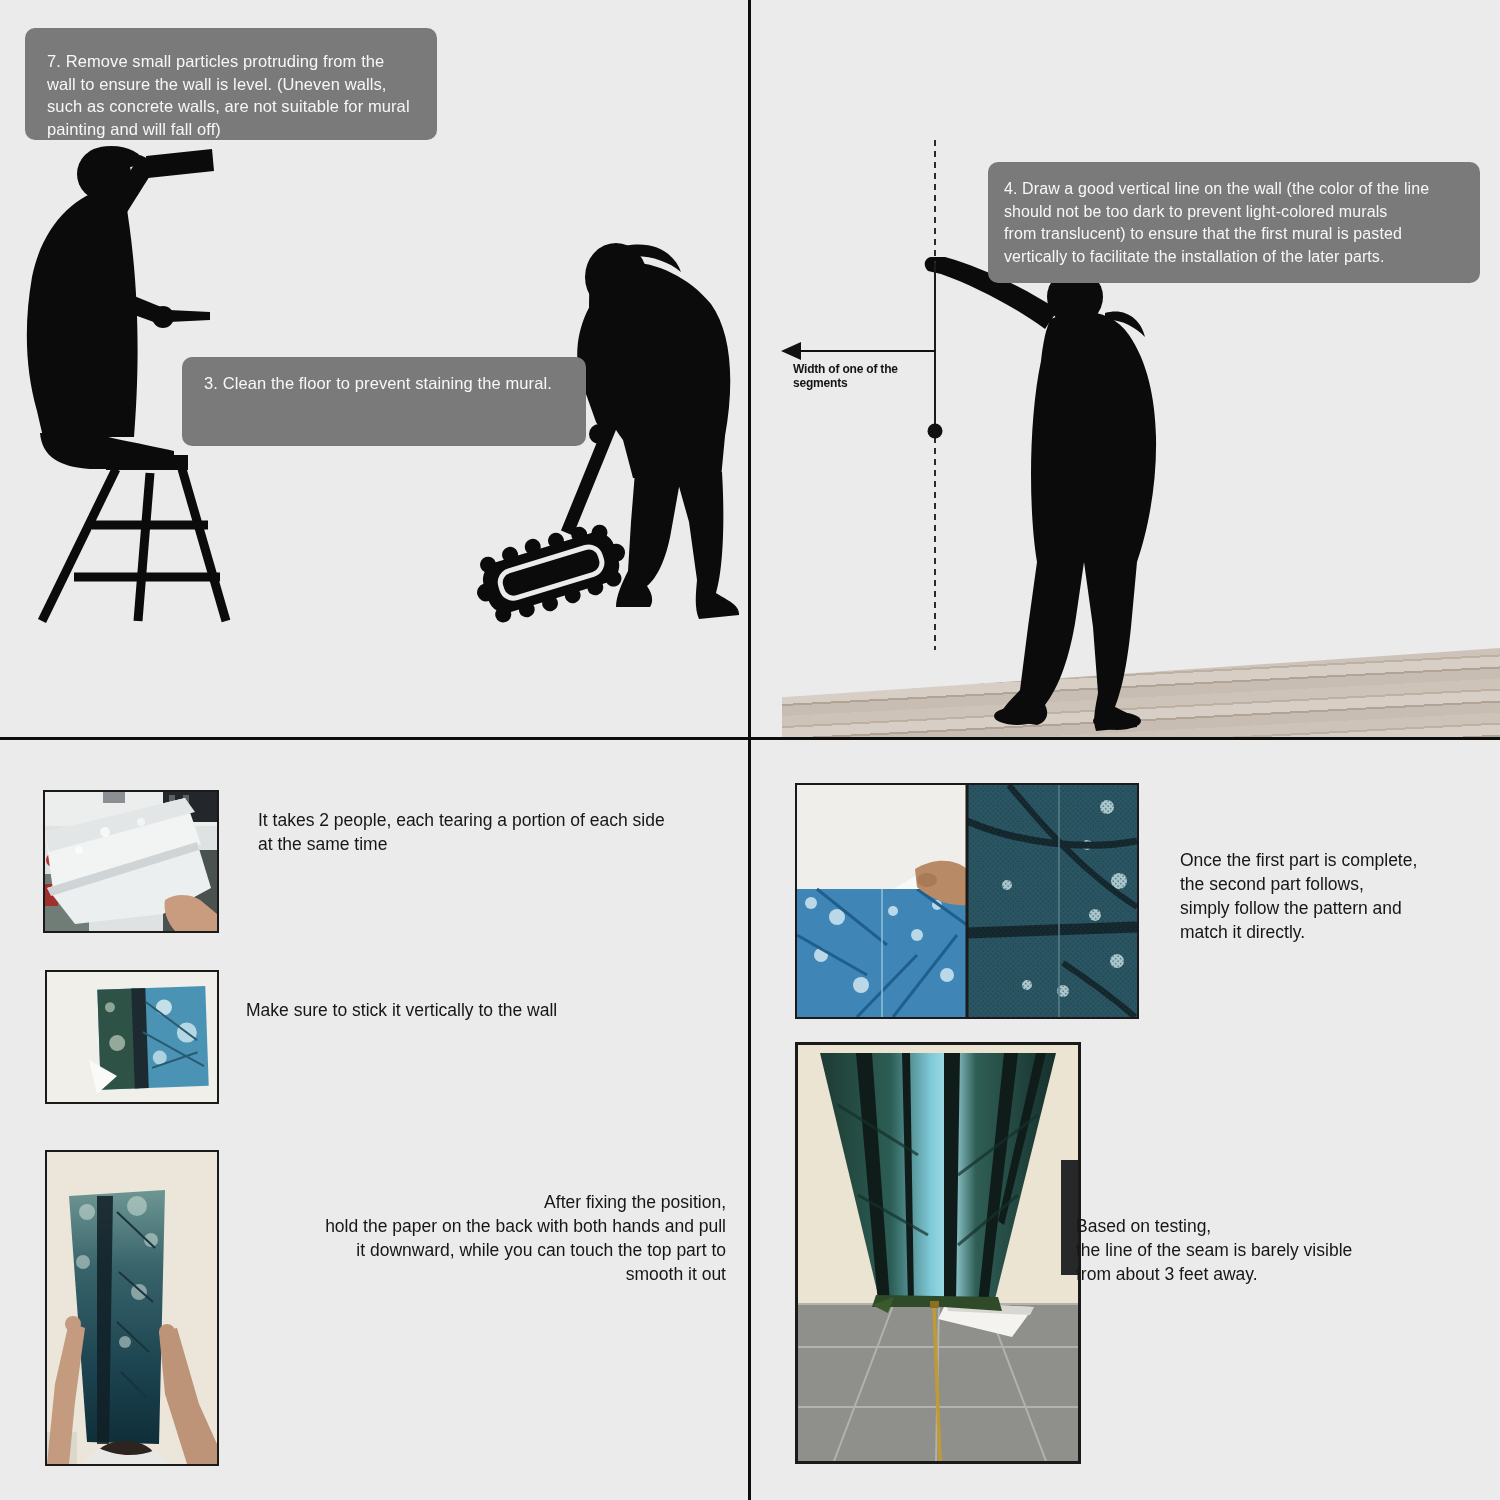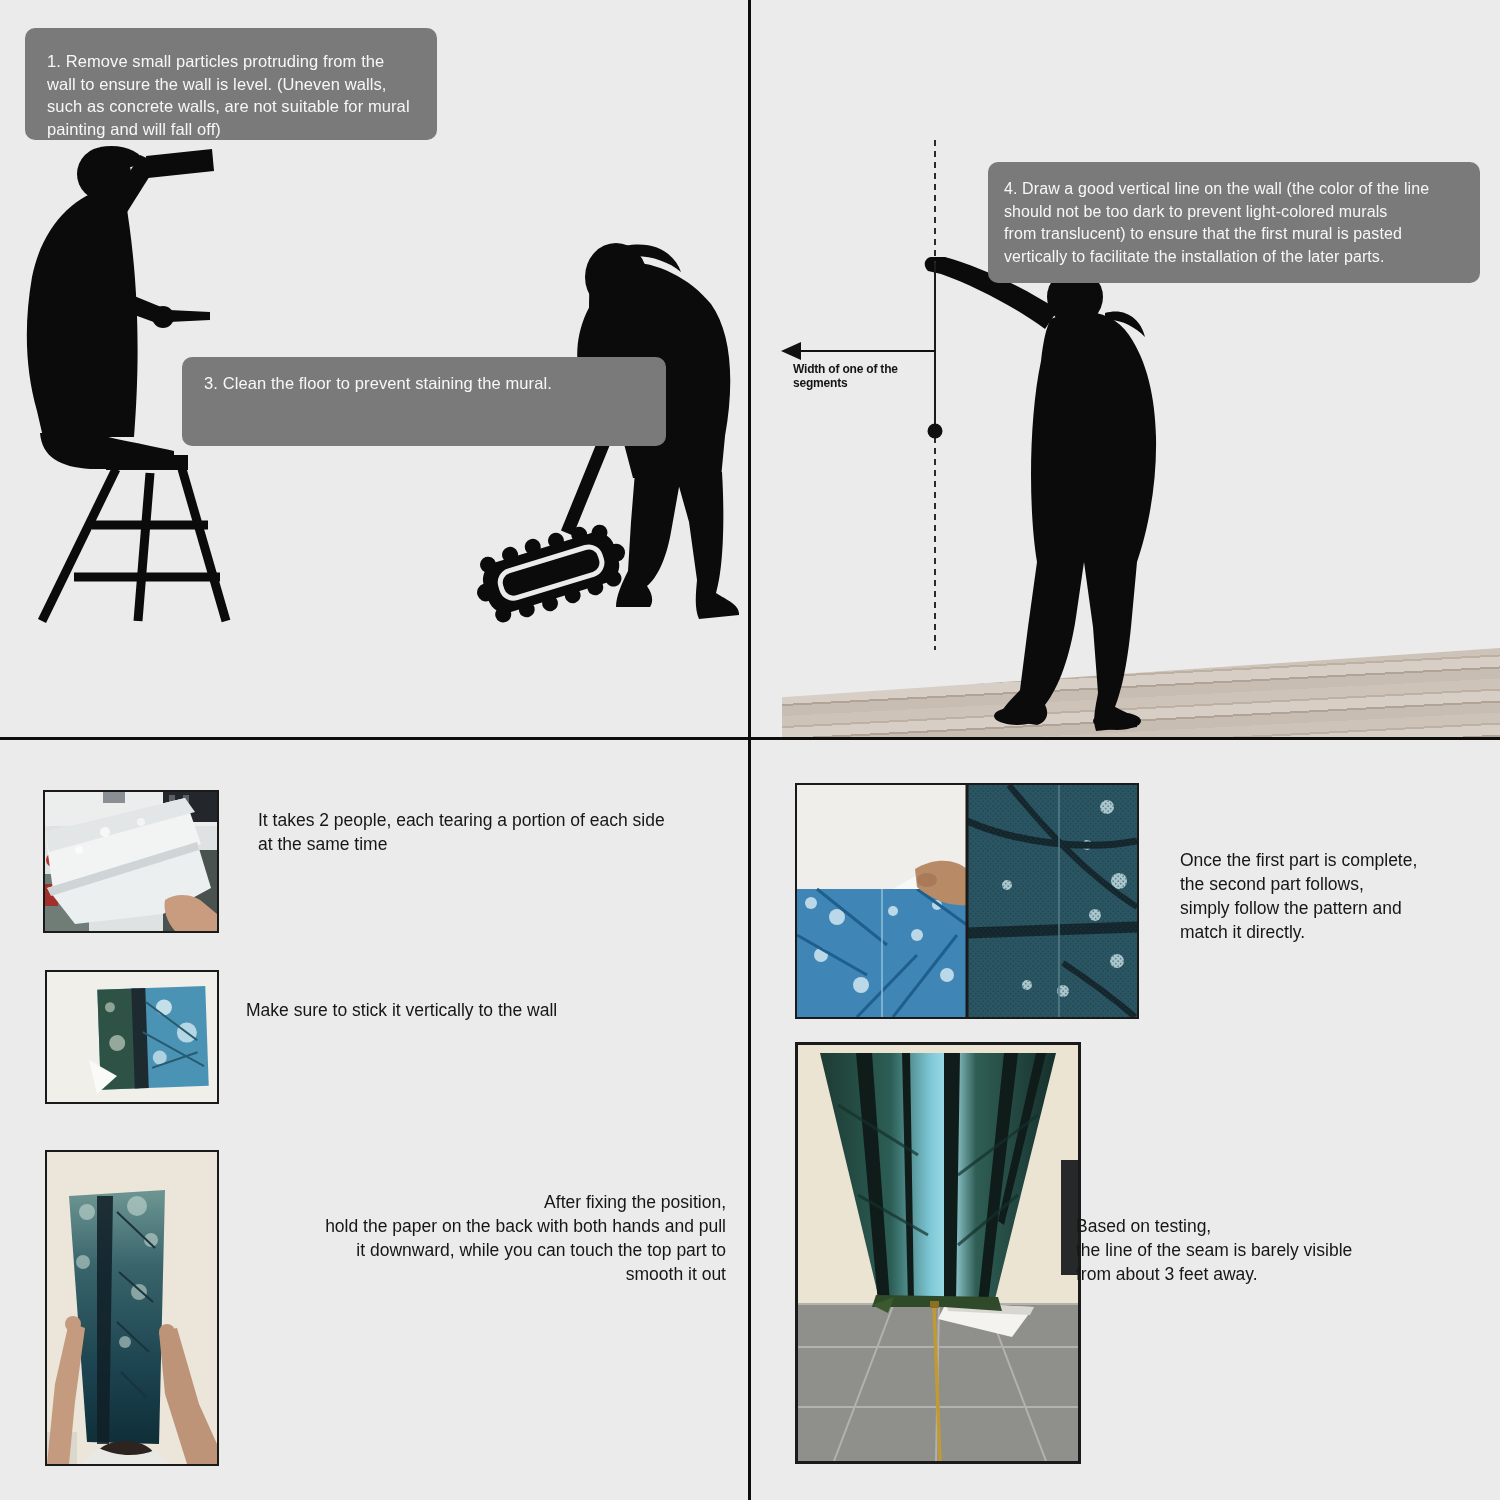--- a/index.html
+++ b/index.html
@@ -12,21 +12,21 @@
   
   .v-divider{left:748px; top:0; width:3px; height:1500px; background:var(--divider,#0d0d0d); z-index:40;}
   .h-divider{left:0; top:737px; width:1500px; height:3px; background:var(--divider,#0d0d0d); z-index:40;}
   
   .callout{
     background:var(--callout-bg,#7a7a7a); color:var(--callout-text,#f7f7f7);
     border-radius:10px; white-space:pre-line; z-index:10;
     font-size:16.5px; line-height:1.37; letter-spacing:.1px;
   }
   .callout.c2{left:25px; top:28px; width:412px; height:112px; padding:22px 14px 0 22px; box-sizing:border-box;}
-  .callout.c3{left:182px; top:357px; width:484px; height:89px; padding:15px 14px 16px 22px; box-sizing:border-box;}
+  .callout.c3{left:182px; top:357px; width:404px; height:89px; padding:15px 14px 16px 22px; box-sizing:border-box;}
   .callout.c4{left:988px; top:162px; width:492px; height:121px; padding:16px 10px 0 16px; box-sizing:border-box; font-size:16px; line-height:1.42;}
   
   .caption{
     color:var(--caption-text,#161616); font-size:17.5px; line-height:1.38;
     white-space:pre-line; z-index:10;
   }
   .cap1{left:258px; top:808px; width:470px;}
   .cap2{left:246px; top:998px; width:440px;}
   .cap3{left:256px; top:1190px; width:470px;text-align:right;}
   .cap4{left:1180px; top:848px; width:320px;}
@@ -52,21 +52,21 @@
   .ph4{left:795px; top:783px;}
   .ph5{left:795px; top:1042px; border-width:3px;}
   .sil{z-index:6;}
 </style>
 </head>
 <body>
 
 <div class="canvas">
 
   <section>
-    <div class="abs callout c2">1. Remove small particles protruding from the
+    <div class="abs callout c2">7. Remove small particles protruding from the
 wall to ensure the wall is level. (Uneven walls,
 such as concrete walls, are not suitable for mural
 painting and will fall off)</div>
     <div class="abs callout c3">3. Clean the floor to prevent staining the mural.</div>
 
     <svg class="abs sil" style="left:12px; top:143px;" width="226" height="484" viewBox="0 0 226 484">
       <g fill="#0b0b0b">
         <circle cx="92" cy="31" r="27"></circle>
         <path d="M88,4 C110,0 128,8 134,20 L96,30 Z"></path>
         <polygon points="96,64 128,12 146,20 112,74"></polygon>

